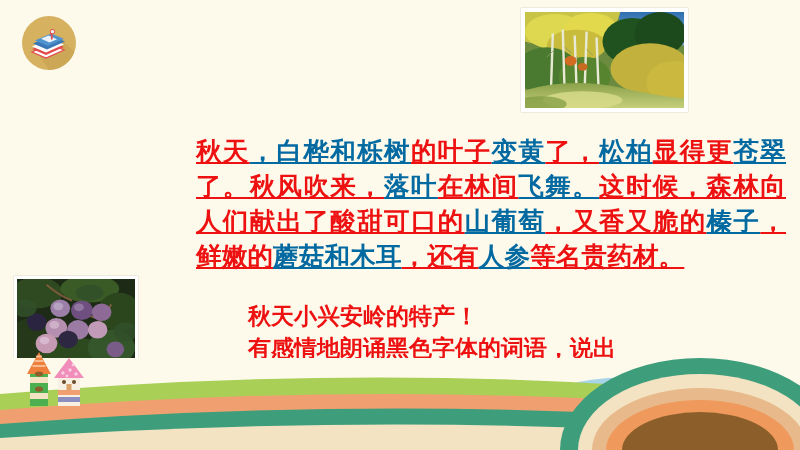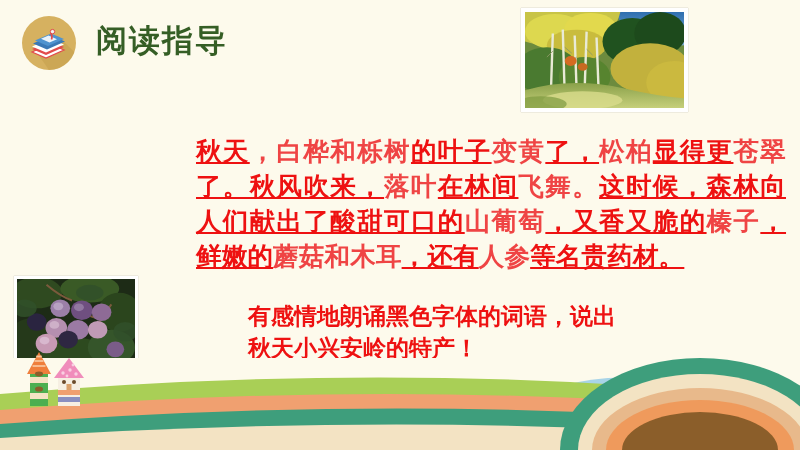--- a/index.html
+++ b/index.html
@@ -81,21 +81,21 @@
     top: 134px;
     width: 590px;
     font-size: 25.5px;
     font-weight: bold;
     line-height: 35px;
     letter-spacing: 0.2px;
     color: #1a1a1a;
     text-align: justify;
   }
   #passage .r { color: #ee1111; text-decoration: underline; }
-  #passage .k { color: #ef4444; }
+  #passage .k { color: #0369a1; text-decoration: underline; }
 
   #instruction {
     position: absolute;
     left: 248px;
     top: 300px;
     width: 470px;
     font-size: 23px;
     font-weight: bold;
     line-height: 32px;
     color: #ee1111;
@@ -134,21 +134,20 @@
           <path d="M2 21 L16 27 L34 19 L20 13 Z" fill="#e24b4b"></path>
           <path d="M2 18.5 L16 24.5 L34 16.5 L20 10.5 Z" fill="#ffffff"></path>
           <path d="M3 15.5 L17 21.5 L35 13.5 L21 7.5 Z" fill="#3a78b5"></path>
           <path d="M5 12.5 L18 18 L34 11 L21 5.5 Z" fill="#4f93cf"></path>
           <path d="M11 10.8 L19.5 14.4 L27 11.2 L18.5 7.6 Z" fill="#eaf3fb"></path>
           <path d="M20.5 5 q2.5 3 1 6.5" stroke="#e24b4b" stroke-width="1.6" fill="none"></path>
           <circle cx="22.5" cy="3.6" r="2.2" fill="#f2f2f2" stroke="#e24b4b" stroke-width="1"></circle>
         </g>
       </svg>
     </div>
-    <div id="header-title">阅读指导</div>
   </div>
 
   <div class="photo-frame" id="photo-forest">
     <svg viewBox="0 0 160 98" preserveAspectRatio="none" xmlns="http://www.w3.org/2000/svg">
       <defs>
         <linearGradient id="skyg" x1="0" y1="0" x2="0" y2="1">
           <stop offset="0" stop-color="#2f6fb0"></stop>
           <stop offset="1" stop-color="#7fb0d8"></stop>
         </linearGradient>
         <linearGradient id="floorg" x1="0" y1="0" x2="0" y2="1">
@@ -225,22 +224,22 @@
       </g>
       <g fill="#31502a" opacity="0.85">
         <ellipse cx="8" cy="30" rx="12" ry="9"></ellipse>
         <ellipse cx="110" cy="54" rx="12" ry="10"></ellipse>
         <ellipse cx="74" cy="14" rx="14" ry="8"></ellipse>
       </g>
     </svg>
   </div>
 
   <div id="instruction">
+    <div>秋天小兴安岭的特产！</div>
     <div>有感情地朗诵黑色字体的词语，说出</div>
-    <div>秋天小兴安岭的特产！</div>
   </div>
 
   <div id="decoration">
     <svg viewBox="0 0 800 92" preserveAspectRatio="none" xmlns="http://www.w3.org/2000/svg">
       <rect width="800" height="92" fill="#fdfaec"></rect>
 
       <path d="M470 92 q60 -78 170 -72 q110 6 160 30 V92 Z" fill="#a8d4e8"></path>
       <path d="M520 92 q66 -60 170 -52 q66 6 110 22 V92 Z" fill="#8a8fc0"></path>
       <path d="M560 92 q70 -44 180 -34 q36 4 60 12 V92 Z" fill="#f3efdc"></path>
       <path d="M600 92 q70 -30 200 -22 V92 Z" fill="#bcd86a"></path>

